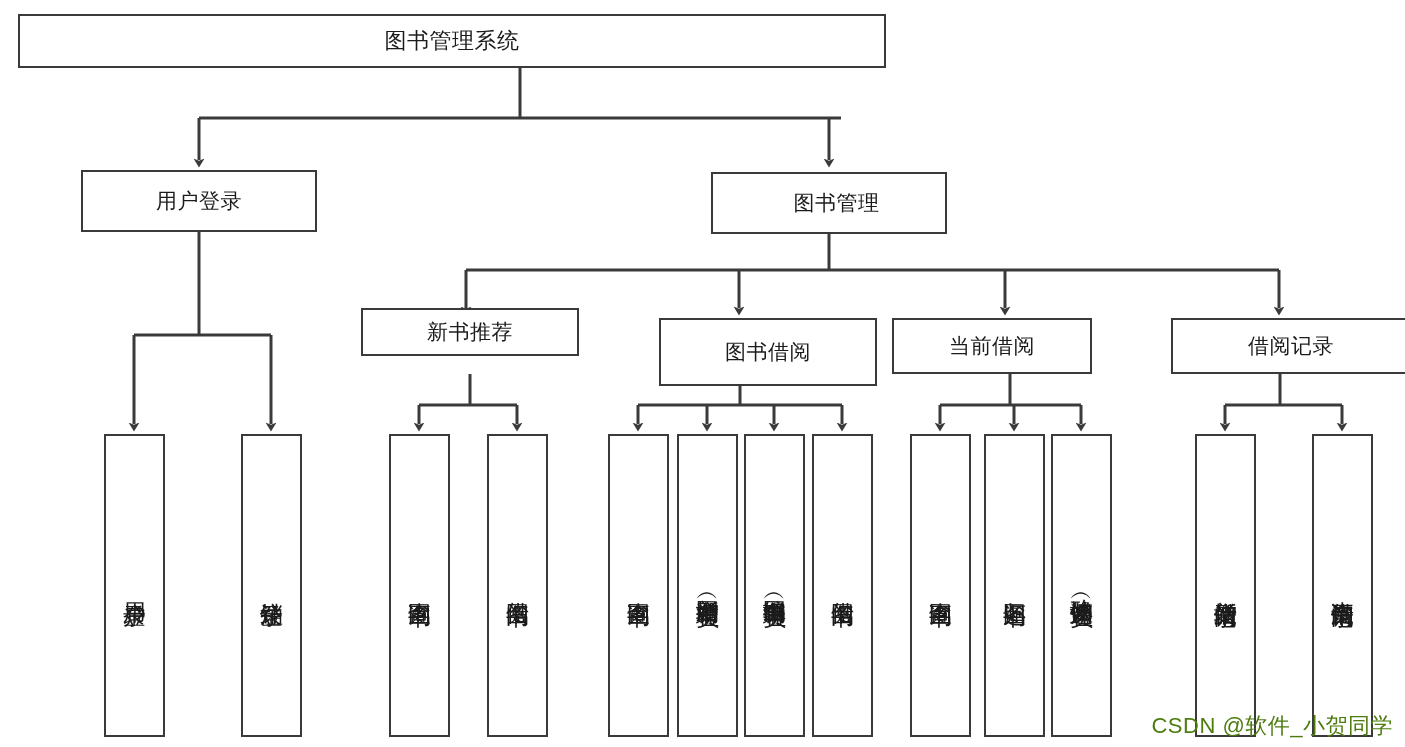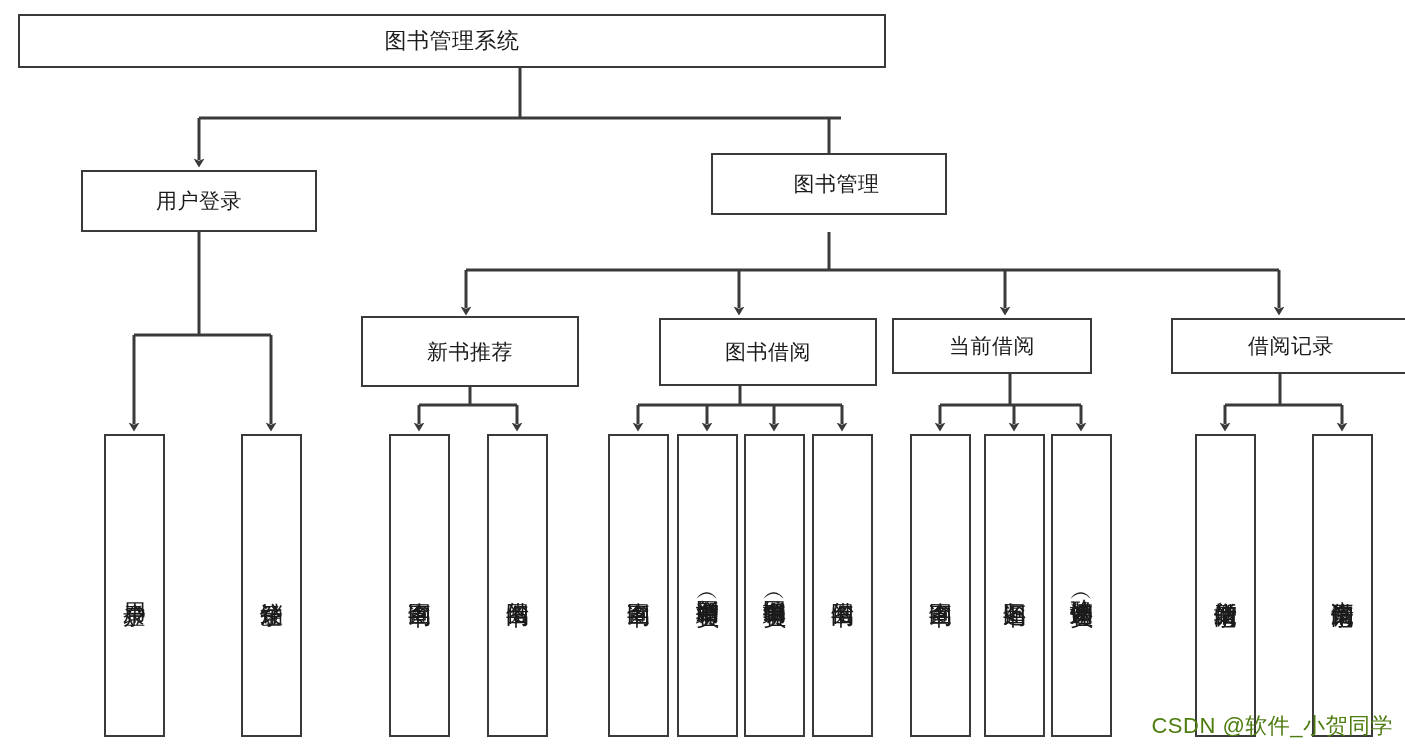--- a/index.html
+++ b/index.html
@@ -125,23 +125,23 @@
       <path d="M1280,374 L1280,405"></path>
       <path d="M1225,405 L1342,405"></path>
       <path d="M1225,405 L1225,424" marker-end="url(#arrowhead)"></path>
       <path d="M1342,405 L1342,424" marker-end="url(#arrowhead)"></path>
     </g>
   </svg>
 
   <div class="node node-h node-root" style="left:18px; top:14px; width:868px; height:54px;">图书管理系统</div>
 
   <div class="node node-h" style="left:81px; top:170px; width:236px; height:62px;">用户登录</div>
-  <div class="node node-h" style="left:711px; top:153px; width:236px; height:62px;padding-left:15px;">图书管理</div>
+  <div class="node node-h" style="left:711px; top:172px; width:236px; height:62px;padding-left:15px;">图书管理</div>
 
-  <div class="node node-h" style="left:361px; top:316px; width:218px; height:71px;">新书推荐</div>
+  <div class="node node-h" style="left:361px; top:308px; width:218px; height:48px;">新书推荐</div>
   <div class="node node-h" style="left:631px; top:318px; width:218px; height:68px;margin-left:28px;">图书借阅</div>
   <div class="node node-h" style="left:892px; top:318px; width:200px; height:56px;">当前借阅</div>
   <div class="node node-h" style="left:1171px; top:318px; width:240px; height:56px;">借阅记录</div>
 
   <div class="node node-v" style="left:104px; top:434px; width:61px; height:303px;">用户登录</div>
   <div class="node node-v" style="left:241px; top:434px; width:61px; height:303px;">注销登录</div>
 
   <div class="node node-v" style="left:389px; top:434px; width:61px; height:303px;">查询图书</div>
   <div class="node node-v" style="left:487px; top:434px; width:61px; height:303px;">借阅图书</div>
 

